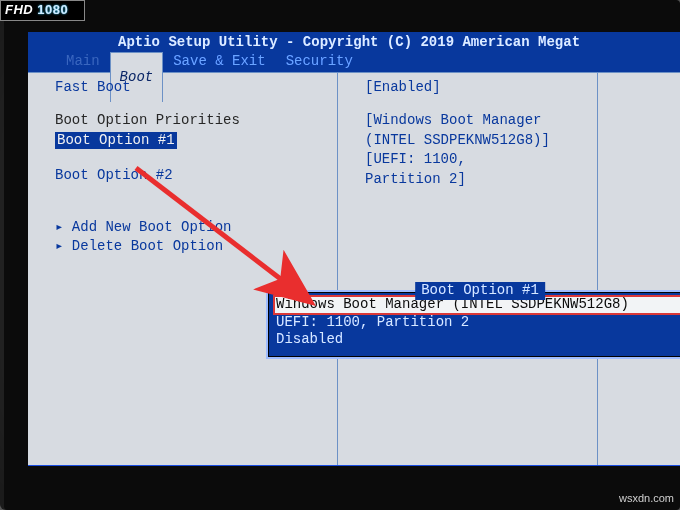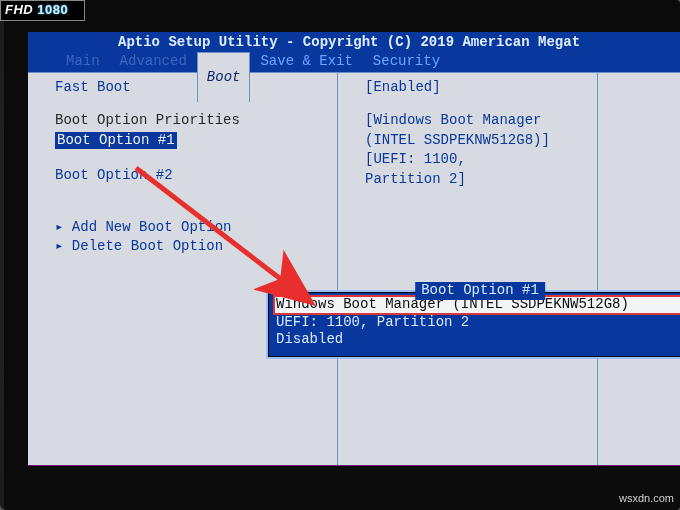--- a/index.html
+++ b/index.html
@@ -54,21 +54,21 @@
     font-weight: bold;
     color: #cfeaff;
     text-shadow: 0 0 2px #3cf;
   }
   .screen {
     position: absolute;
     left: 24px;
     top: 32px;
     right: 0;
     height: 434px;
-    background: #701a75;
+    background: #1d4ed8;
     color: #e8e8e8;
     overflow: hidden;
     filter: contrast(1.05) brightness(1.02);
   }
   
   .hdr {
     background: #0e3a99;
     padding: 2px 0 0 90px;
     color: #d4e3ff;
     white-space: nowrap;
@@ -183,21 +183,20 @@
     <span class="res">1080</span>
   </div>
 
   <div class="monitor-bezel">
     <div class="screen">
 
       <div class="hdr">Aptio Setup Utility - Copyright (C) 2019 American Megat</div>
 
       <div class="tabs">
         <div class="tab dim">Main</div>
-        <div class="tab dim">Advanced</div>
         <div class="tab active">Boot</div>
         <div class="tab">Save &amp; Exit</div>
         <div class="tab">Security</div>
       </div>
 
       <div class="body">
         <div class="col col-left">
           <div class="blk blue">Fast Boot</div>
           <div class="blk gray mt">Boot Option Priorities</div>
           <div class="blk" style="color:#e8e8e8;background:#0e3a99;display:inline-block;padding:0 2px;">Boot Option #1</div>

